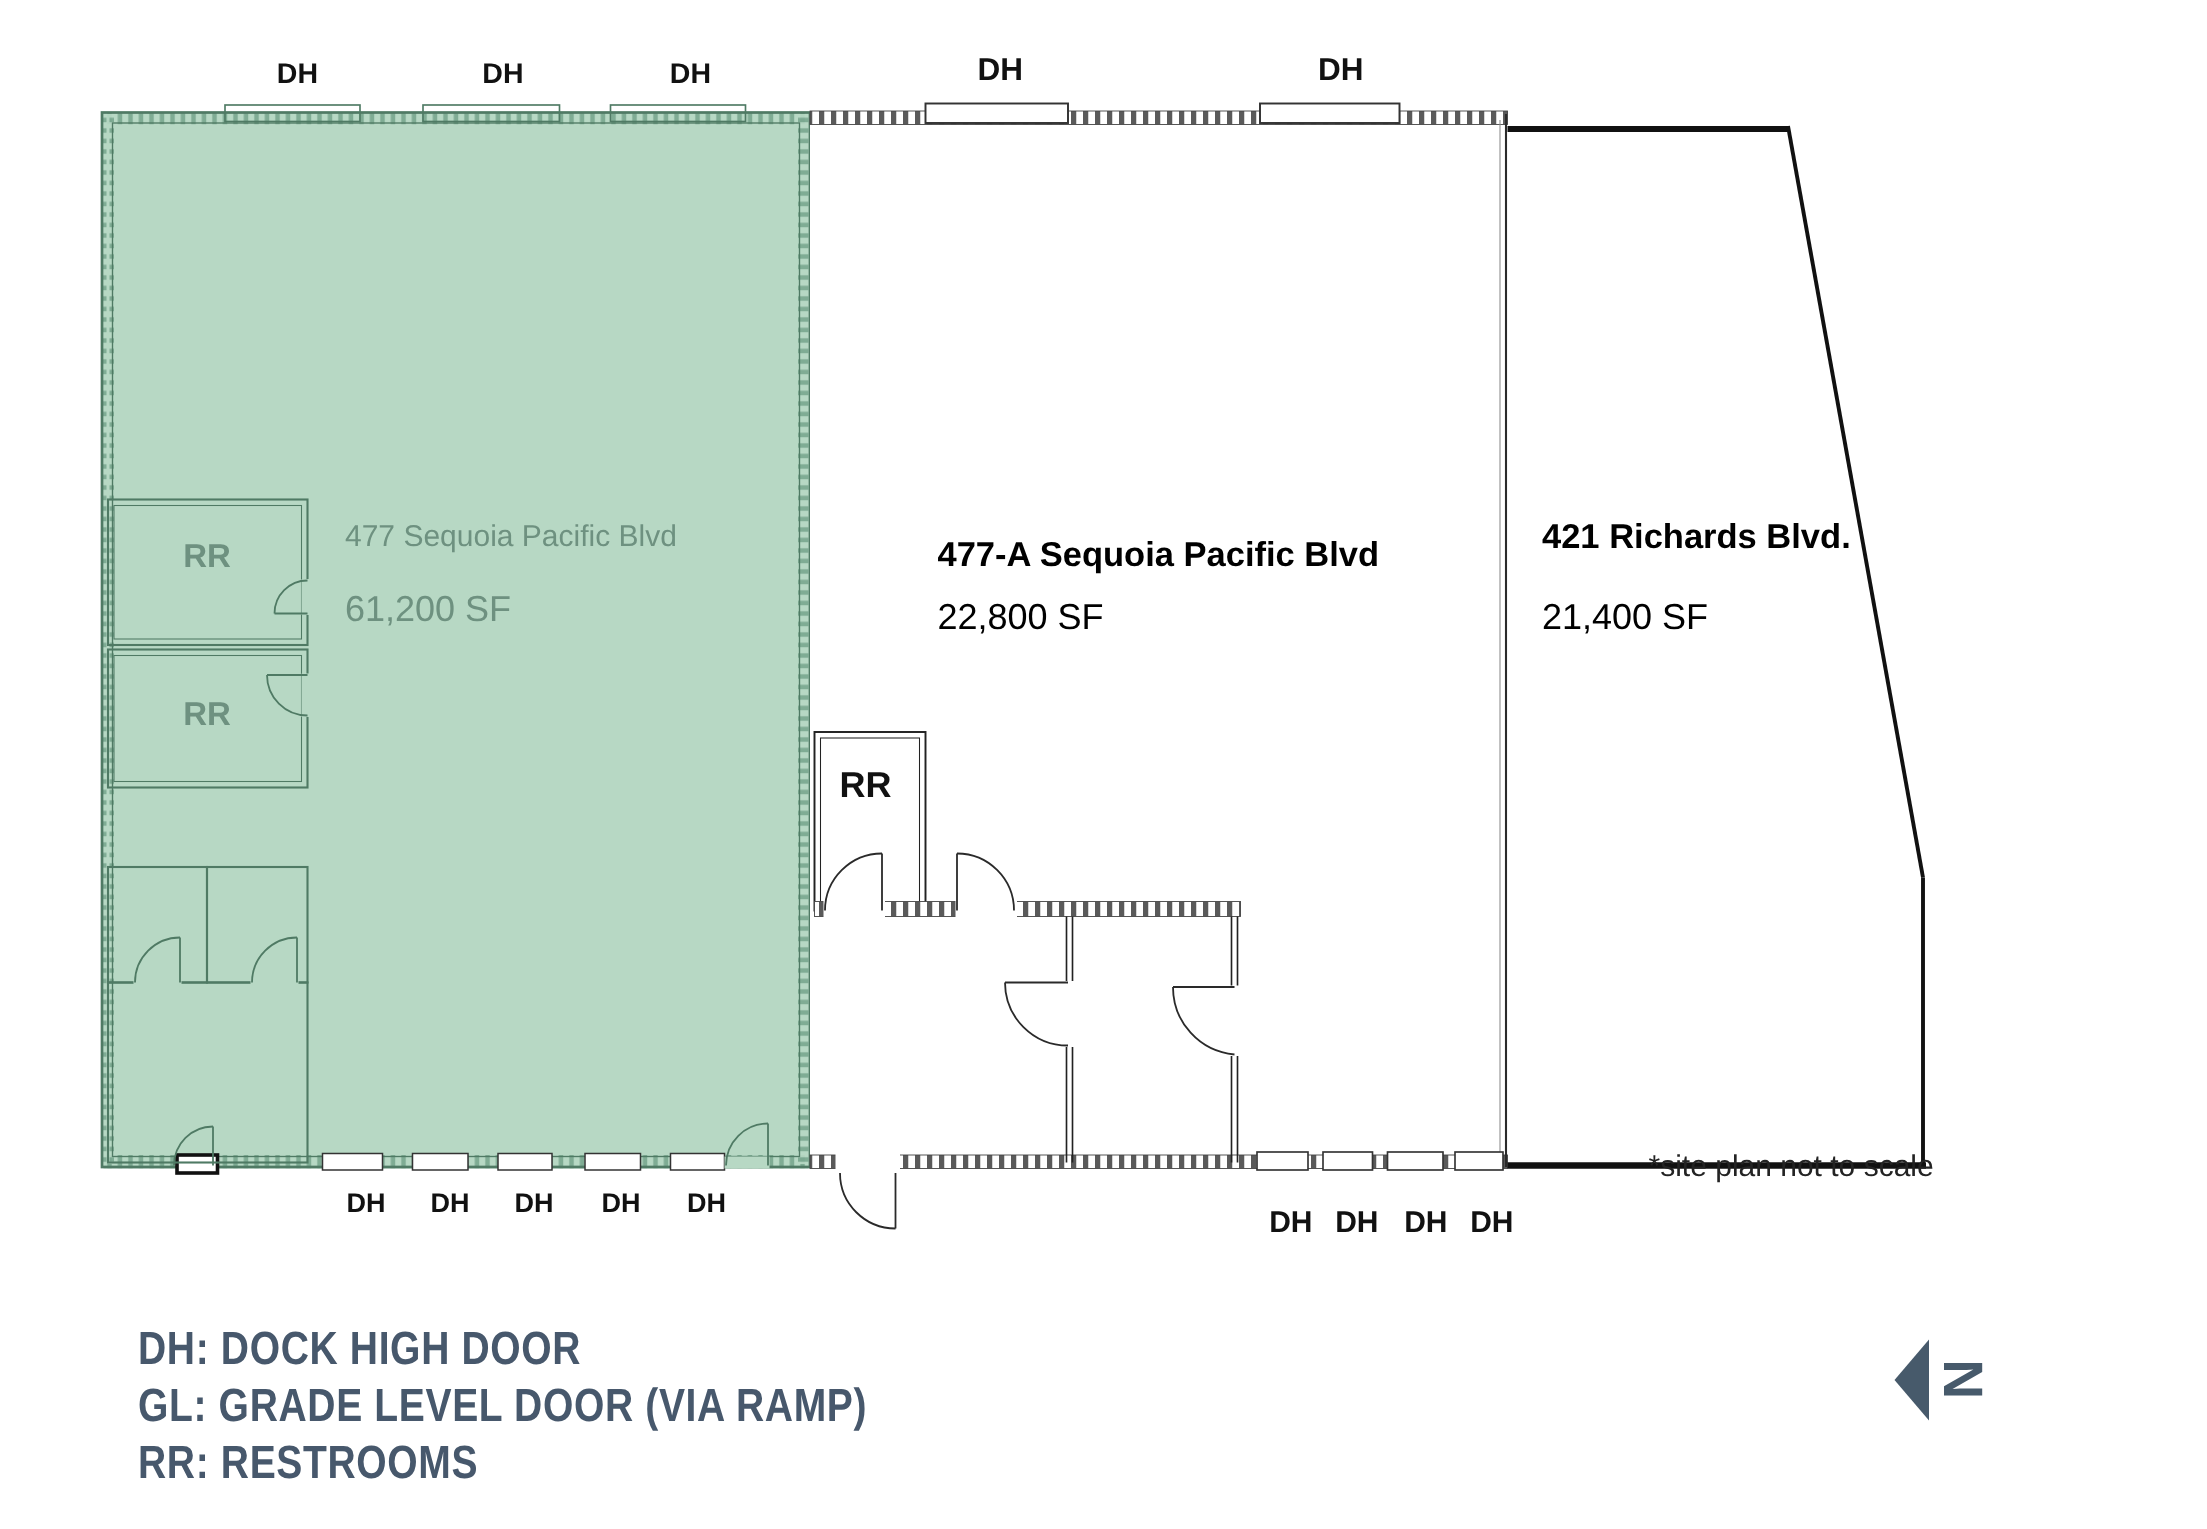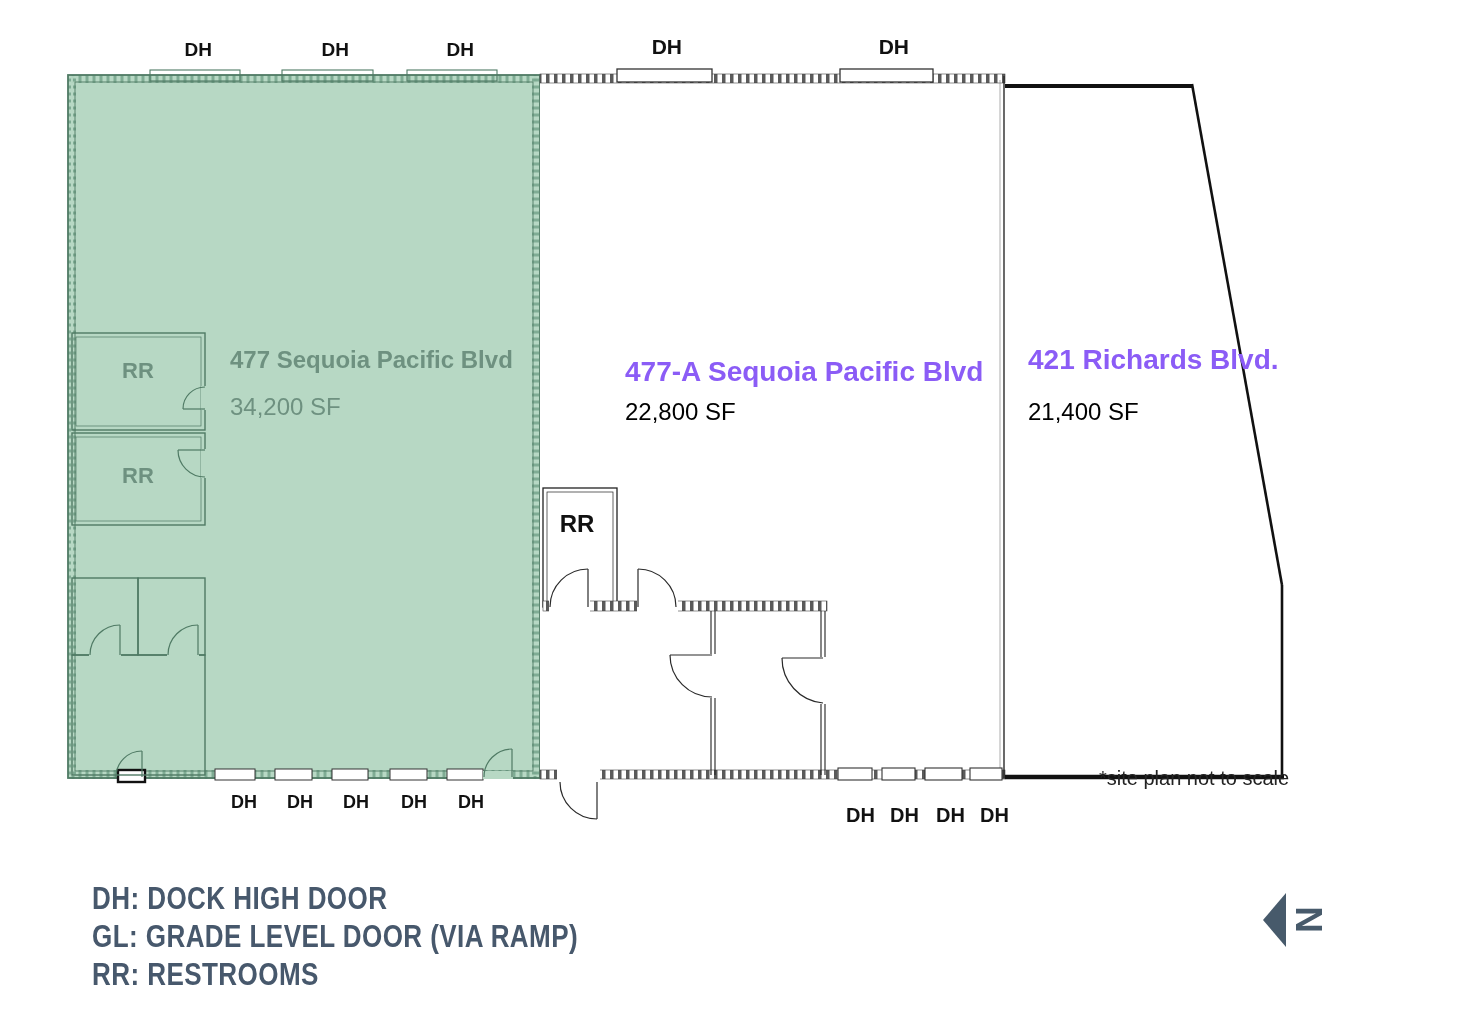--- a/index.html
+++ b/index.html
@@ -11,23 +11,23 @@
          font-family:"Liberation Sans", sans-serif;}
   #drawing{position:absolute;left:0;top:0;}
   .lbl{position:absolute;white-space:nowrap;line-height:1;}
   .dh{font-weight:bold;color:#111;width:44px;text-align:right;}
   .dh-sm{font-size:19px;}
   .dh-lg{font-size:21px;}
   .dh-b{font-size:18px;}
   .dh-c{font-size:20px;}
   .rr-green{font-weight:bold;font-size:22px;color:var(--green_text);width:52px;text-align:center;}
   .rr-ink{font-weight:bold;font-size:24px;color:#111;width:54px;text-align:center;}
-  .title-green{font-weight:bold;font-size:24px;color:var(--green_text);}
+  .title-green{font-weight:normal;font-size:20px;color:var(--green_text);}
   .size-green{font-size:24px;color:var(--green_text);}
-  .title-ink{font-weight:bold;font-size:28px;color:#8b5cf6;}
+  .title-ink{font-weight:bold;font-size:23px;color:#000000;}
   .size-ink{font-size:24px;color:#000;}
   .note{font-size:20px;color:#232323;}
   .legend-line{font-weight:bold;font-size:31px;color:var(--legend_color);
                transform:scaleX(.84);transform-origin:left top;letter-spacing:.5px;}
   .north-tri{position:absolute;width:0;height:0;
              border-top:27px solid transparent;border-bottom:27px solid transparent;
              border-right:23px solid var(--north_color);}
   .north-n{position:absolute;font-weight:bold;font-size:37px;color:var(--north_color);
            transform:rotate(90deg);transform-origin:center;}
   
@@ -199,21 +199,21 @@
   <div class="lbl dh dh-c" style="left:831px;top:805px;">DH</div>
   <div class="lbl dh dh-c" style="left:875px;top:805px;">DH</div>
   <div class="lbl dh dh-c" style="left:921px;top:805px;">DH</div>
   <div class="lbl dh dh-c" style="left:965px;top:805px;">DH</div>
 
   <div class="lbl rr-green" style="left:112px;top:360px;">RR</div>
   <div class="lbl rr-green" style="left:112px;top:465px;">RR</div>
   <div class="lbl rr-ink" style="left:550px;top:512px;">RR</div>
 
   <div class="lbl title-green" style="left:230px;top:348px;">477 Sequoia Pacific Blvd</div>
-  <div class="lbl size-green" style="left:230px;top:395px;">34,200 SF</div>
+  <div class="lbl size-green" style="left:230px;top:395px;">61,200 SF</div>
 
   <div class="lbl title-ink" style="left:625px;top:358px;">477-A Sequoia Pacific Blvd</div>
   <div class="lbl size-ink" style="left:625px;top:400px;text-align:center;">22,800 SF</div>
 
   <div class="lbl title-ink" style="left:1028px;top:346px;">421 Richards Blvd.</div>
   <div class="lbl size-ink" style="left:1028px;top:400px;">21,400 SF</div>
 
   <div class="lbl note" style="left:1099px;top:768px;">*site plan not to scale</div>
 
   <div class="lbl legend-line" style="left:92px;top:883px;">DH: DOCK HIGH DOOR</div>

